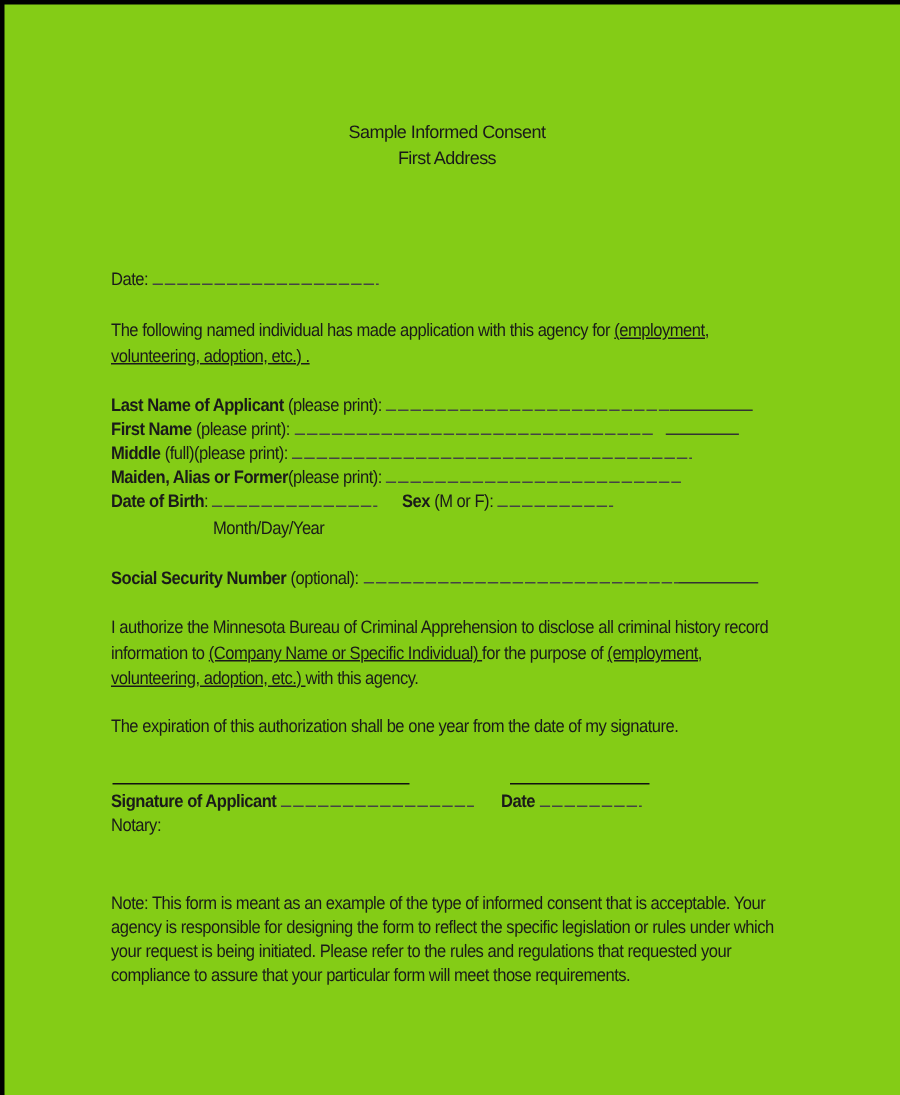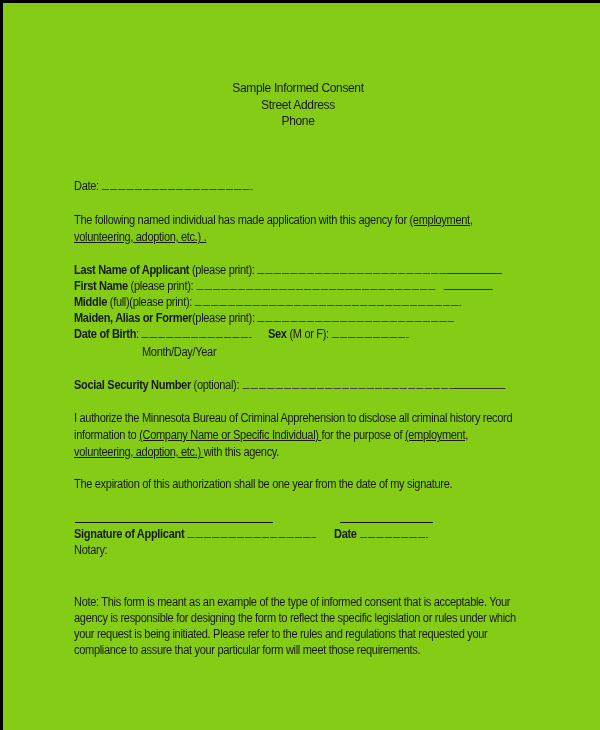--- a/index.html
+++ b/index.html
@@ -26,22 +26,21 @@
     letter-spacing: -0.35px; white-space: nowrap;
   }
 </style>
 </head>
 <body>
 
 <div class="page">
 
   <div class="title-block">
     <div>Sample Informed Consent</div>
-    <div>Street Address</div>
-    <div>Phone</div>
+    <div>First Address</div>
   </div>
 
   <div class="t" style="left:71px; top:176px;">
     <span>Date:</span>
     <span class="dash" style="width:164px;"></span>
   </div>
 
   <div class="t" style="left:71px; top:210px;">
     <span>The following named individual has made application with this agency for </span><span class="u">(employment,</span>
   </div>

